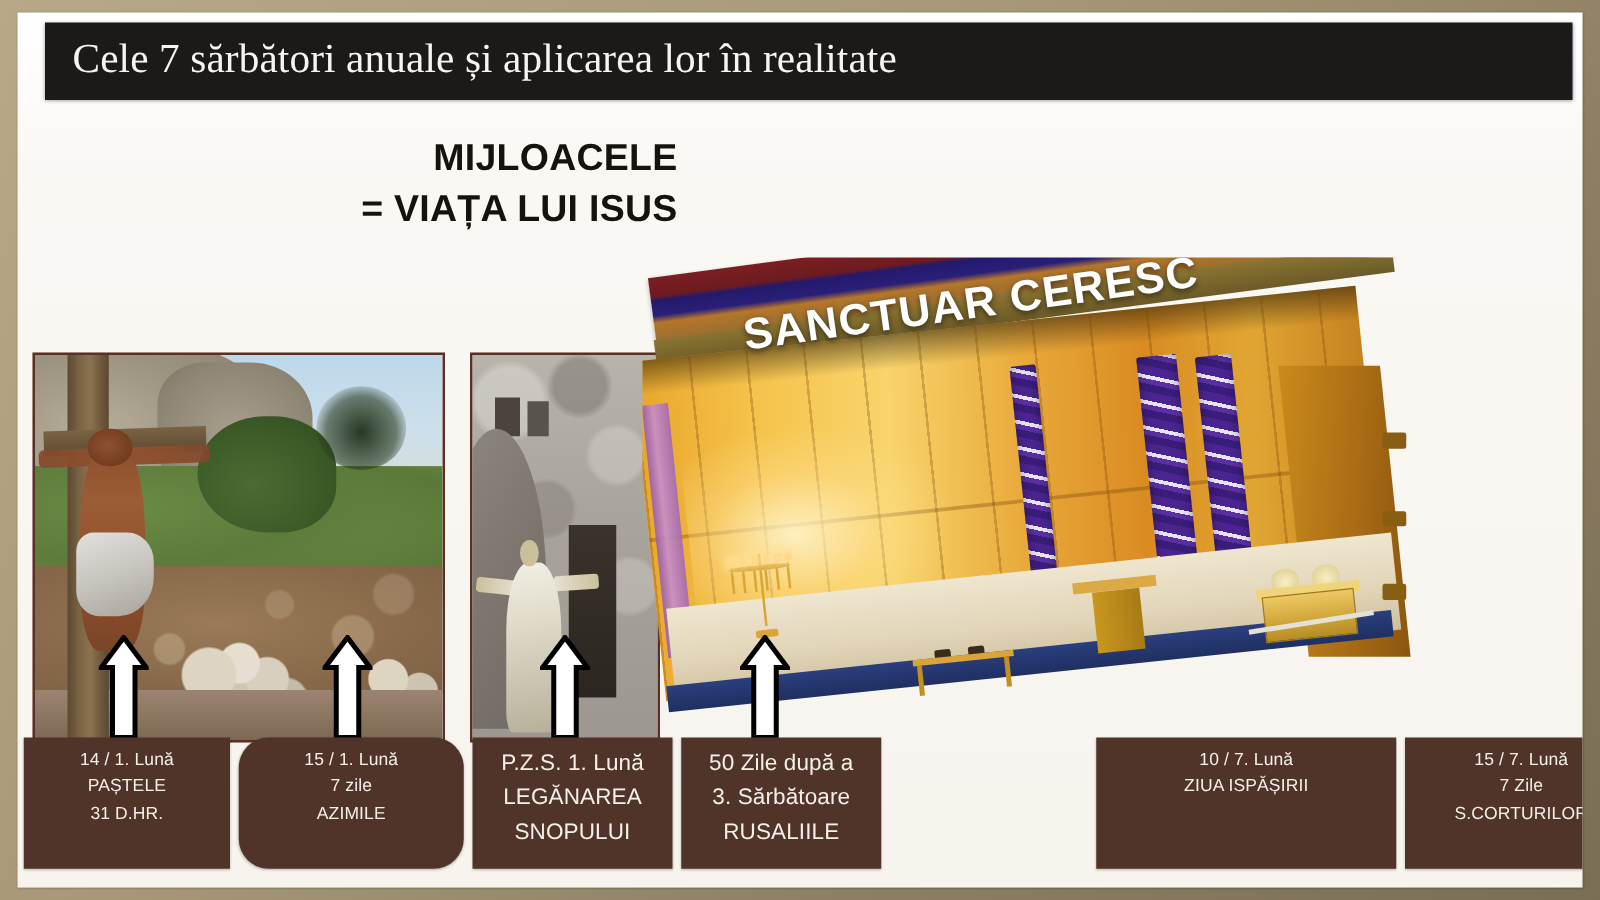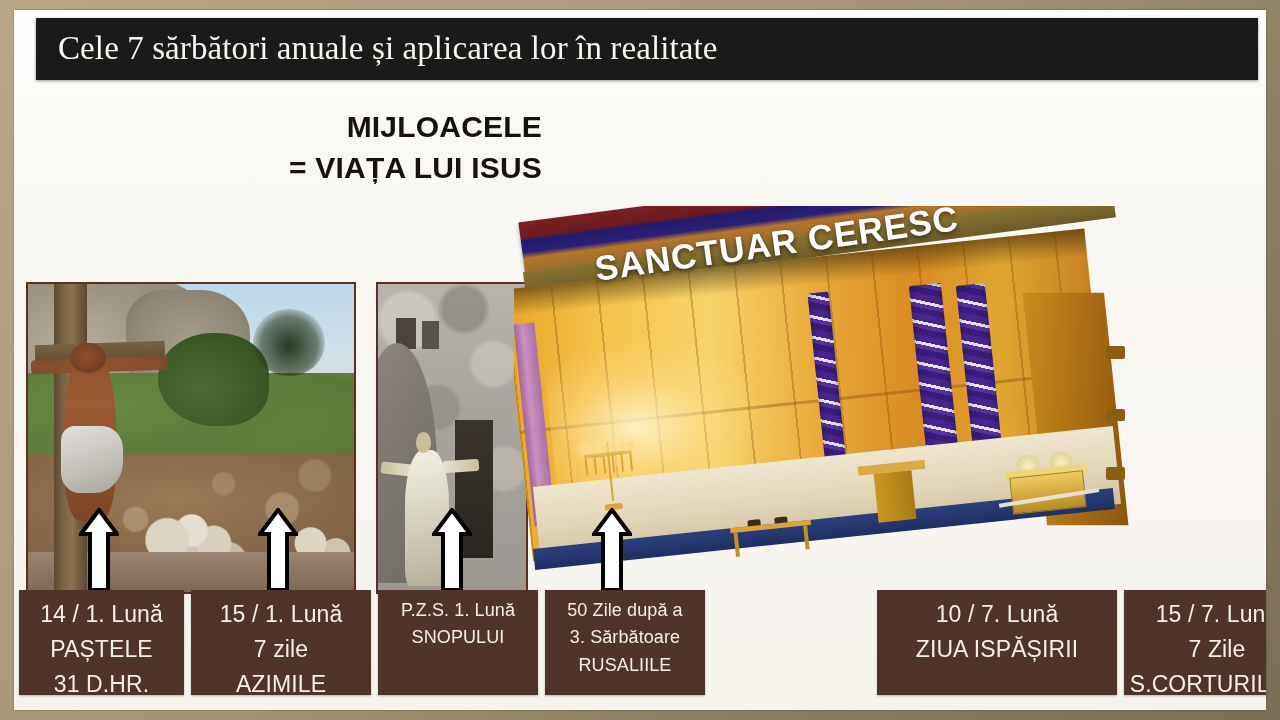--- a/index.html
+++ b/index.html
@@ -353,21 +353,21 @@
   }
   .arrow svg { display: block; width: 100%; height: 100%; }
 
   
   .label-box {
     position: absolute;
     background: #50342a;
     color: #f4efe9;
     text-align: center;
     padding-top: 7px;
-    font-size: 23px;
+    font-size: 14px;
     line-height: 1.52;
     letter-spacing: .1px;
     z-index: 50;
     box-shadow: 0 1px 2px rgba(0,0,0,.25);
   }
   .label-box div { white-space: nowrap; }
   .lb-r2, .lb-r3 { font-size: 18px; }
 </style>
 </head>
 <body>
@@ -498,28 +498,29 @@
       <polygon points="20,2 38,26 29,26 29,82 11,82 11,26 2,26" fill="#ffffff" stroke="#000000" stroke-width="4" stroke-linejoin="miter"></polygon>
     </svg>
   </div>
 
   <div class="label-box" style="left:5px;    top:580px; width:165px; height:105px;">
     <div>14 / 1. Lună</div>
     <div>PAȘTELE</div>
     <div>31 D.HR.</div>
   </div>
 
-  <div class="label-box" style="left:177px;  top:580px; width:180px; height:105px;">
+  <div class="label-box" style="left:177px;  top:580px; width:180px; height:105px;border-radius:24px;">
     <div>15 / 1. Lună</div>
     <div>7 zile</div>
     <div>AZIMILE</div>
   </div>
 
   <div class="label-box lb-r2" style="left:364px; top:580px; width:160px; height:105px;">
     <div>P.Z.S. 1. Lună</div>
+    <div>LEGĂNAREA</div>
     <div>SNOPULUI</div>
   </div>
 
   <div class="label-box lb-r3" style="left:531px; top:580px; width:160px; height:105px;">
     <div>50 Zile după a</div>
     <div>3. Sărbătoare</div>
     <div>RUSALIILE</div>
   </div>
 
 

